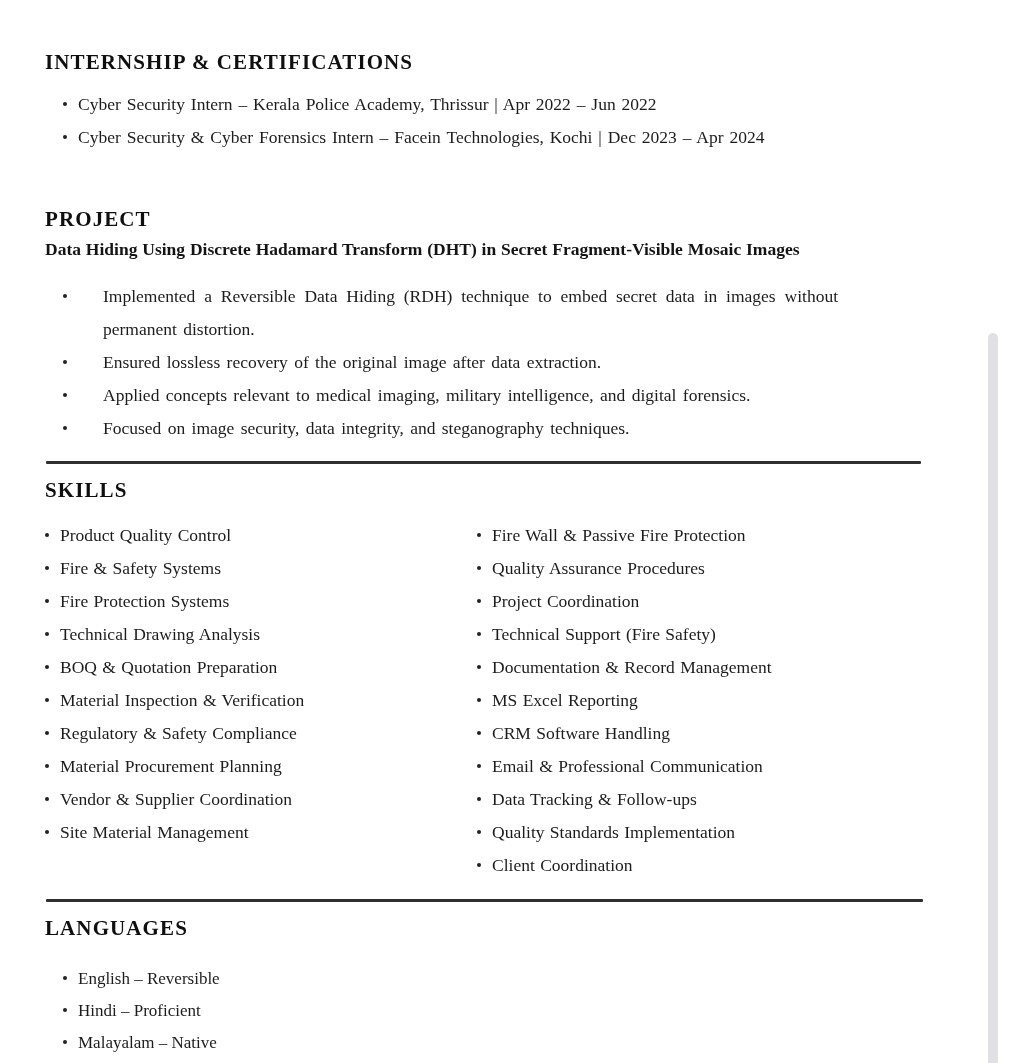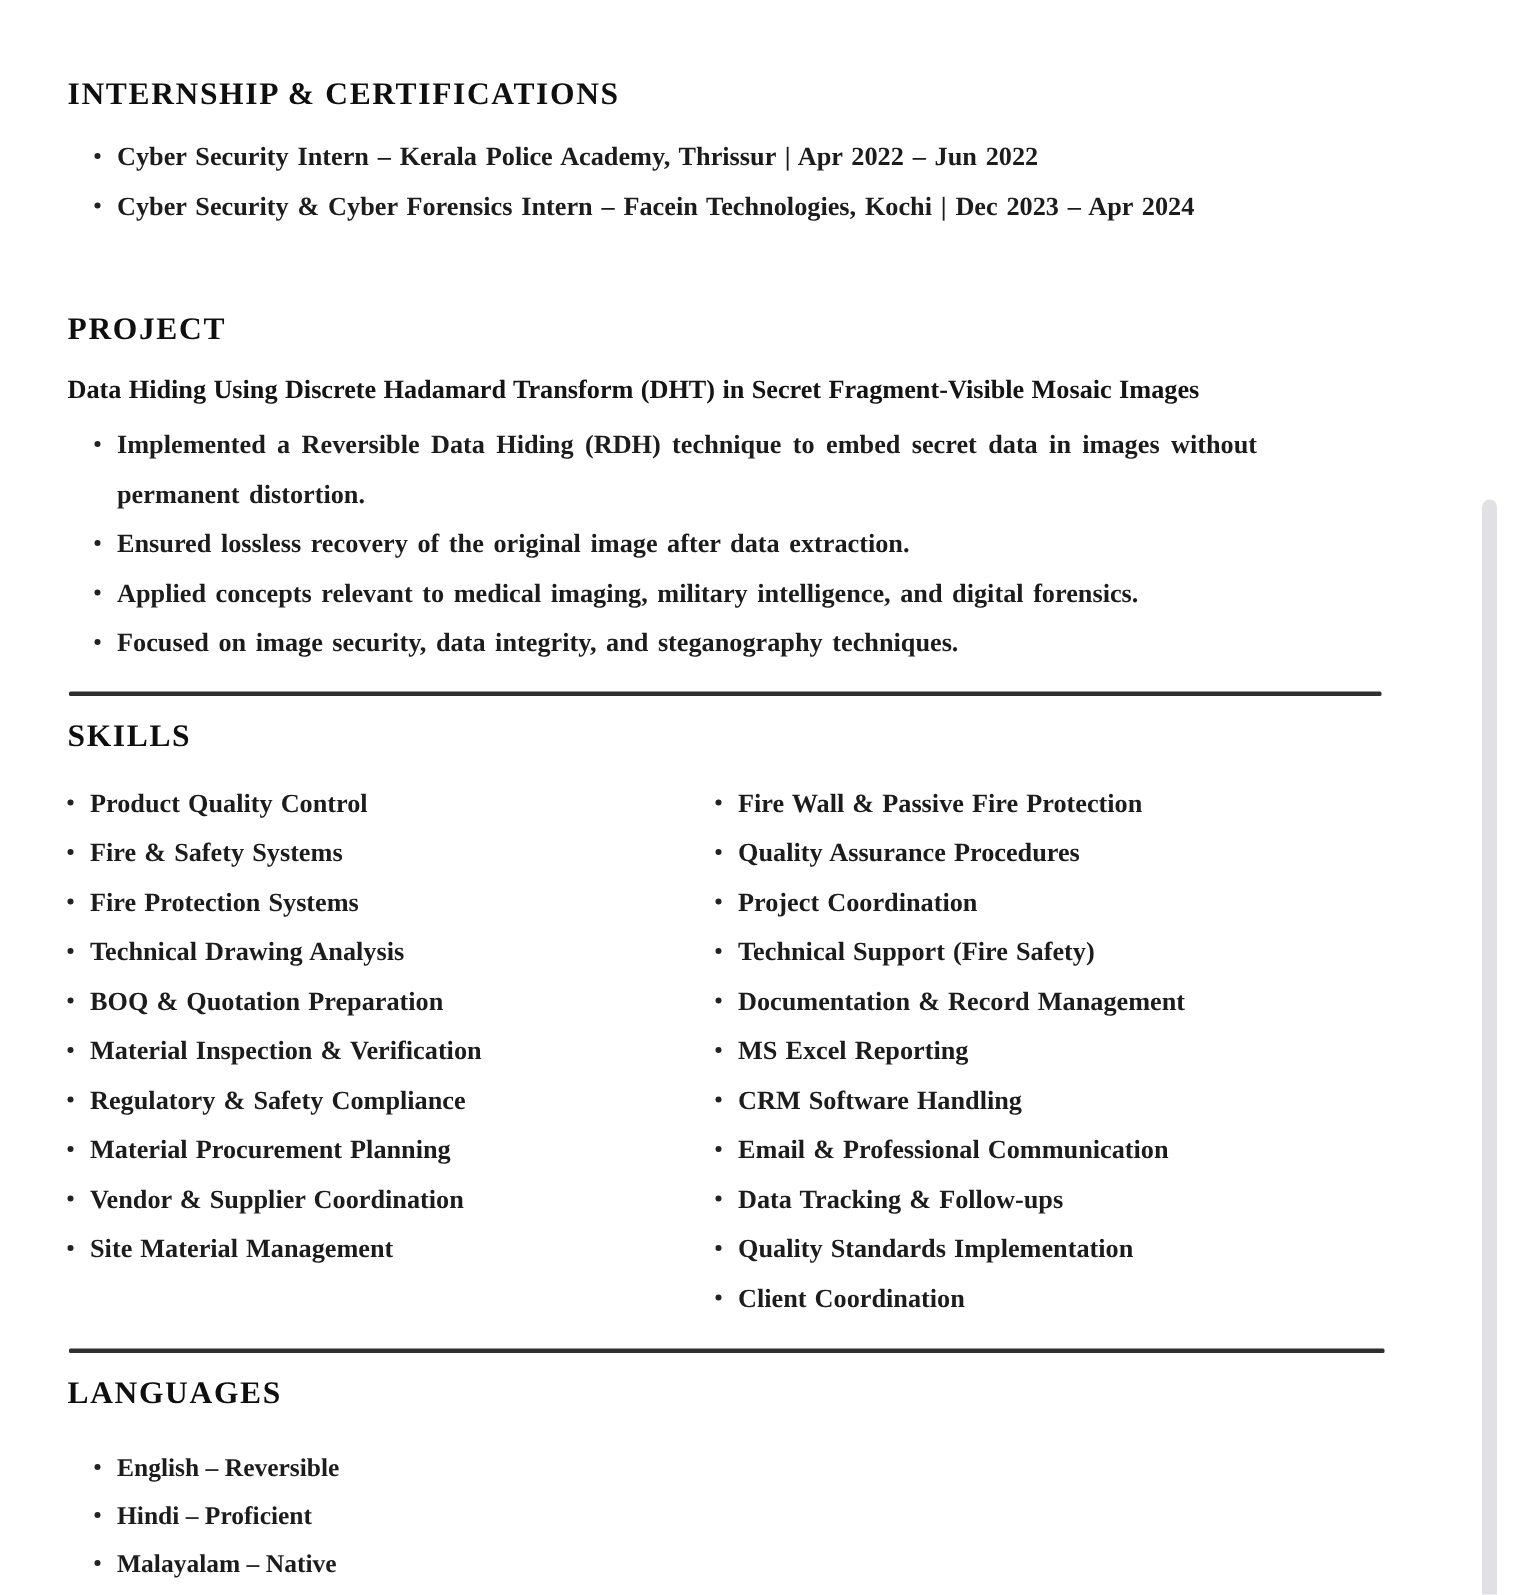--- a/index.html
+++ b/index.html
@@ -18,35 +18,34 @@
     font-weight: bold;
     letter-spacing: 1.1px;
     color: #0f0f0f;
     line-height: 26px;
     white-space: nowrap;
     text-align: right;
   }
   .list .row, .plist .prow, .lang .row, .skill-col .row {
     position: relative;
     padding-left: 33px;
-    font-weight: bold;
   }
   .dot {
     position: absolute;
     left: 18px; top: 14px;
     width: 4px; height: 4px;
     border-radius: 50%;
     background: #222222;
   }
   .lang .dot { top: 13px; }
   .row, .prow { line-height: 33px; font-size: 17.5px; }
   .lang .row { line-height: 32px; font-size: 17px; }
   .txt { display: block; white-space: nowrap; }
   .plist { width: 793px; }
-  .plist .txt { white-space: normal; }
+  .plist .txt { white-space: normal; margin-left: 25px; }
   .prow .txt { word-spacing: 2px; }
   .il .txt { word-spacing: 1.5px; }
   .skill-col .txt { word-spacing: 1px; }
   .prow[data-kind="just"] .txt {
     text-align: justify;
     text-align-last: justify;
   }
   .proj-title {
     left: 45px;
     font-size: 17.5px;
@@ -91,21 +90,21 @@
 
     <div class="row">
       <span class="dot"></span>
       <span class="txt">Cyber Security &amp; Cyber Forensics Intern – Facein Technologies, Kochi | Dec 2023 – Apr 2024</span>
     </div>
 
   </div>
 
 <div class="abs heading" style="top:206px">PROJECT</div>
 
-<div class="abs proj-title" style="top:245px">Data Hiding Using Discrete Hadamard Transform (DHT) in Secret Fragment-Visible Mosaic Images</div>
+<div class="abs proj-title" style="top:235px">Data Hiding Using Discrete Hadamard Transform (DHT) in Secret Fragment-Visible Mosaic Images</div>
 
 <div class="abs plist" style="top:280px; left:45px">
 
     <div class="prow" data-kind="just">
       <span class="dot"></span>
       <span class="txt">Implemented a Reversible Data Hiding (RDH) technique to embed secret data in images without</span>
     </div>
 
     <div class="prow" data-kind="cont">
 

